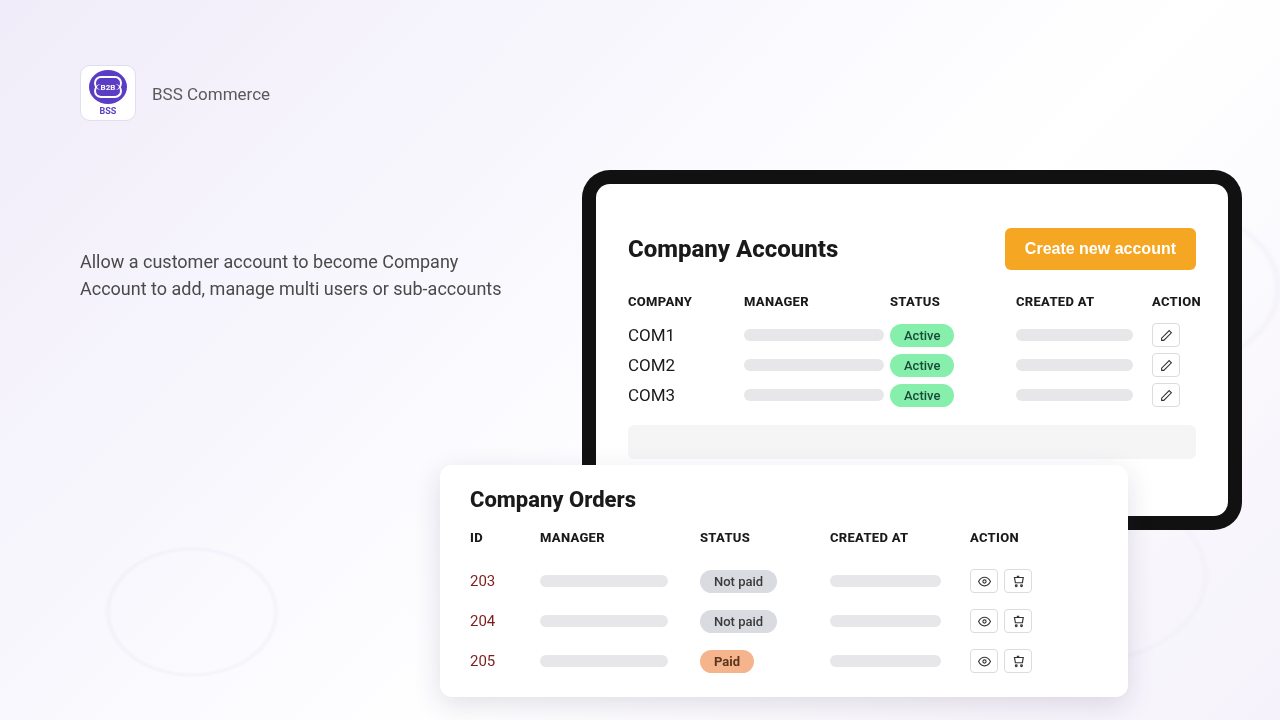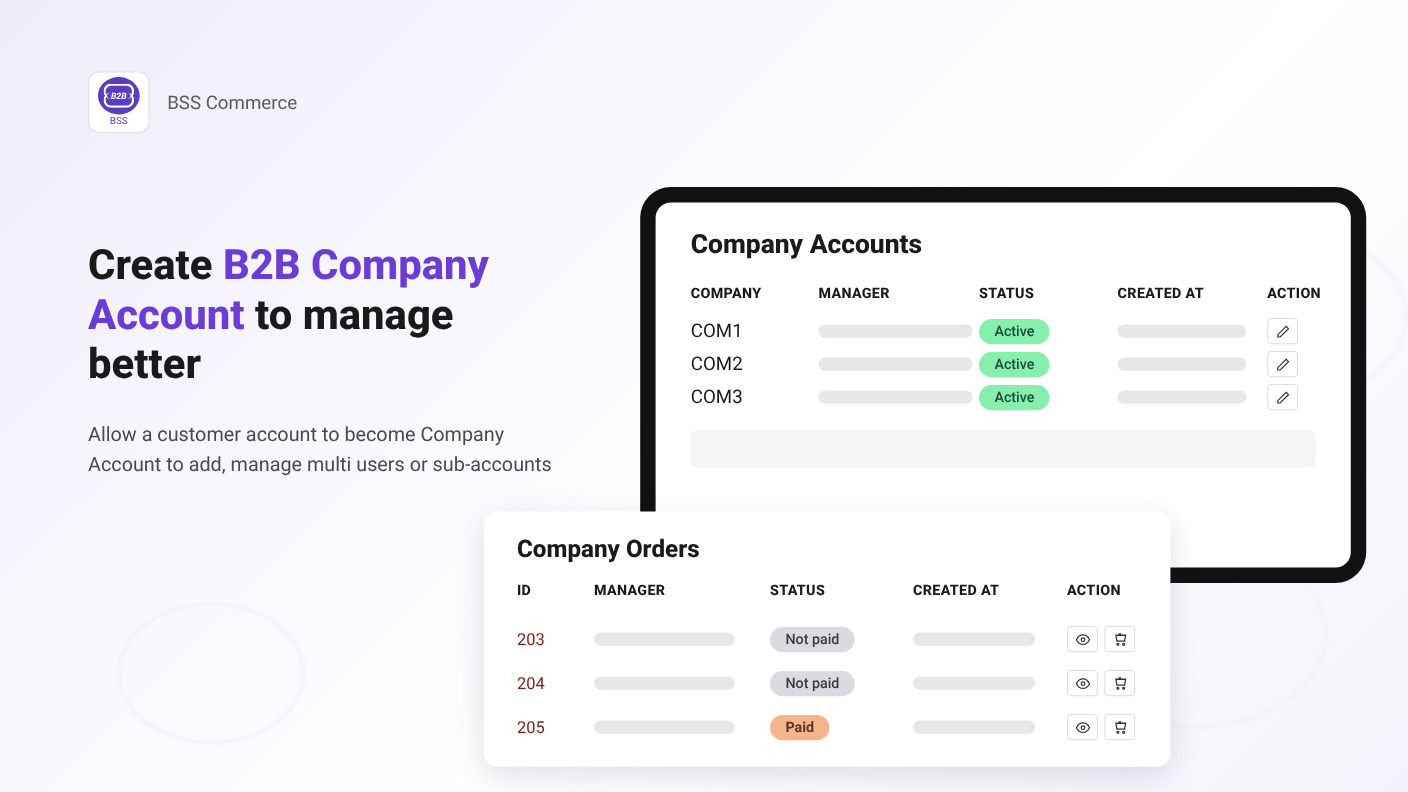--- a/index.html
+++ b/index.html
@@ -23,30 +23,30 @@
 }
 .logo-box {
   width: 56px; height: 56px; border-radius: 10px;
   background: #fff; border: 1px solid #e0dff0;
   display: flex; flex-direction: column; align-items: center; justify-content: center;
   padding: 4px;
 }
 .logo-circle {
   width: 38px; height: 38px; border-radius: 50%;
   background: #5b3cc4; display: flex; align-items: center; justify-content: center;
-  color: #fff; font-size: 8px; font-weight: 700; position: relative; font-style: italic;
+  color: #fff; font-size: 8px; font-weight: 700; position: relative;
 }
 .logo-circle::before, .logo-circle::after {
   content: ""; position: absolute; width: 24px; height: 12px;
   border: 2px solid #fff; border-radius: 12px;
 }
 .logo-circle::before { top: 6px; border-bottom: none; }
 .logo-circle::after { bottom: 6px; border-top: none; }
 .logo-bss {
-  font-size: 9px; font-weight: 400; color: #5b3cc4; margin-top: 2px;
+  font-size: 9px; font-weight: 700; color: #5b3cc4; margin-top: 2px;
 }
 .header-text h1 {
   font-size: 22px; font-weight: 800; color: #1a1a1a;
 }
 .header-text .sub {
   font-size: 17px; color: #5a5a5a; margin-top: 2px;
 }
 
 .hero {
   position: absolute; left: 80px; top: 220px; width: 430px;
@@ -64,20 +64,21 @@
   width: 660px; height: 360px;
   background: #111; border-radius: 28px; padding: 14px;
 }
 .tablet-screen {
   width: 100%; height: 100%; background: #fff; border-radius: 14px;
   padding: 24px 32px;
 }
 .panel-head {
   display: flex; justify-content: space-between; align-items: center;
   margin-bottom: 24px;
+  margin-top: 20px;
 }
 .panel-head h3 { font-size: 24px; font-weight: 800; color: #1a1a1a; }
 .btn-orange {
   background: #f5a623; color: #fff; border: none;
   padding: 12px 20px; font-size: 16px; font-weight: 700;
   border-radius: 6px; cursor: pointer;
 }
 
 .accounts-grid {
   display: grid;
@@ -105,21 +106,21 @@
   width: 28px; height: 24px; border: 1px solid #dcdcdc;
   border-radius: 4px; background: #fff; display: inline-flex;
   align-items: center; justify-content: center; cursor: pointer;
 }
 .panel-footer {
   margin-top: 18px; height: 34px; background: #f5f5f6; border-radius: 6px;
 }
 
 .orders-card {
   position: absolute; left: 440px; top: 465px;
-  width: 624px; background: #fff; border-radius: 12px;
+  width: 688px; background: #fff; border-radius: 12px;
   box-shadow: 0 8px 28px rgba(40,30,80,0.14);
   padding: 22px 30px 24px;
 }
 .orders-card h3 {
   font-size: 22px; font-weight: 800; color: #1a1a1a; margin-bottom: 18px;
 }
 .orders-grid {
   display: grid;
   grid-template-columns: 60px 150px 120px 130px 90px;
   gap: 16px 10px; align-items: center;
@@ -140,30 +141,28 @@
       <span>B2B</span>
     </div>
     <div class="logo-bss">BSS</div>
   </div>
   <div class="header-text">
     <div class="sub">BSS Commerce</div>
   </div>
 </div>
 
 <div class="hero">
-  <h2>
-    <span>Create </span><span class="accent">B2B Company Account</span><span> to manage better</span>
-  </h2>
   <p>Allow a customer account to become Company Account to add, manage multi users or sub-accounts</p>
 </div>
 
 <div class="tablet">
   <div class="tablet-screen">
     <div class="panel-head">
       <h3>Company Accounts</h3>
+      <button class="btn-orange">Create new account</button>
     </div>
     <div class="accounts-grid" id="accounts-grid">
       <div class="th">COMPANY</div>
       <div class="th">MANAGER</div>
       <div class="th">STATUS</div>
       <div class="th">CREATED AT</div>
       <div class="th">ACTION</div>
     <div class="cell-company">COM1</div>
         <div class="skel"></div>
         <div><span class="badge badge-active">Active</span></div>

